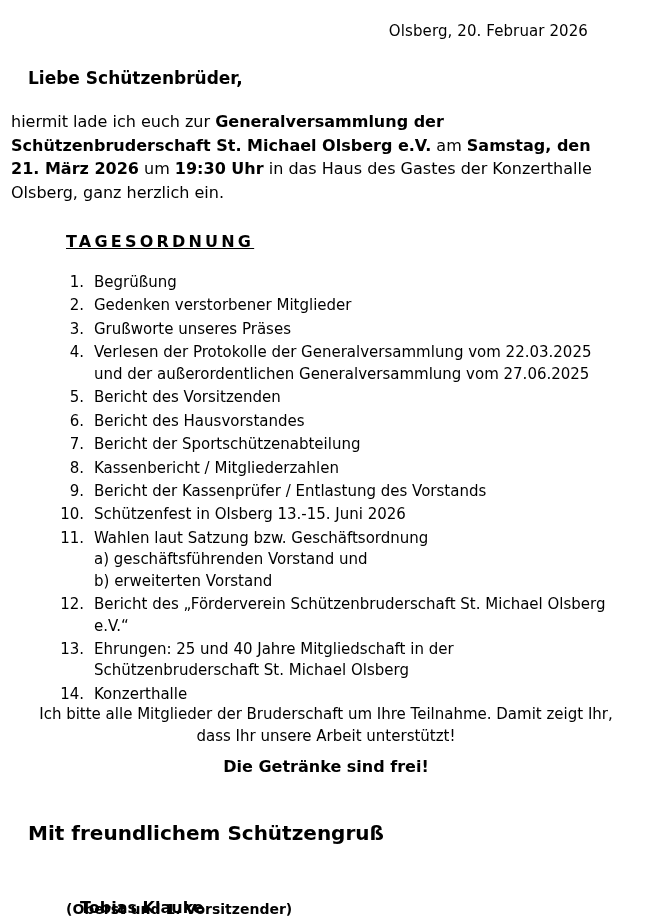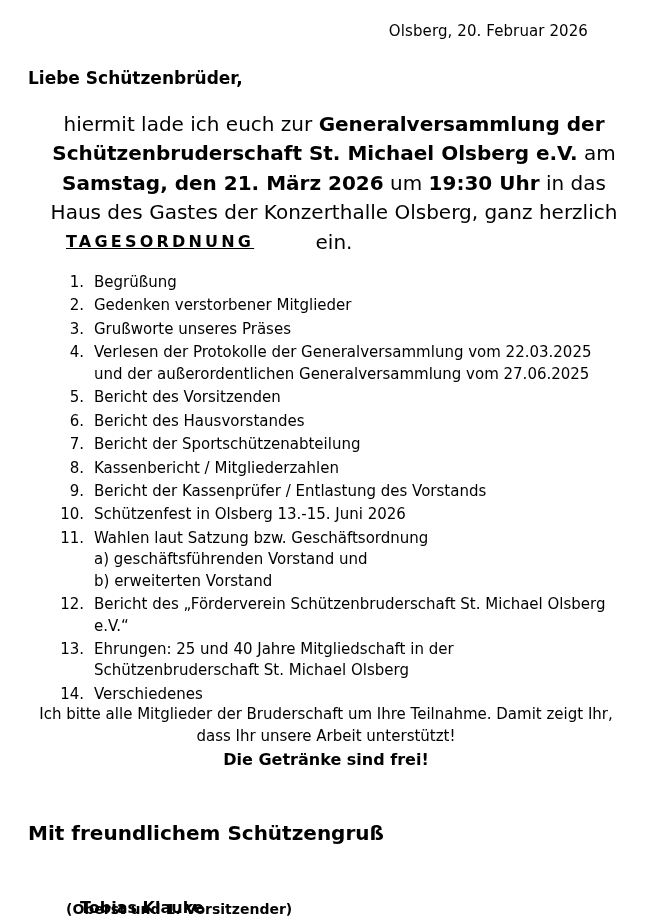--- a/index.html
+++ b/index.html
@@ -32,25 +32,24 @@
   .salutation {
     position: absolute;
     top: 68px;
     left: 28px;
     font-size: 17px;
     font-weight: bold;
   }
   .intro {
     position: absolute;
     top: 110px;
-    left: 36px;
+    left: 11px;
     width: 596px;
-    font-size: 20px;
+    font-size: 16px;
     line-height: 1.47;
-    text-align: center;
   }
   .intro .b {
     font-weight: bold;
   }
   .agenda-title {
     position: absolute;
     top: 232px;
     left: 66px;
     font-size: 16px;
     font-weight: bold;
@@ -88,21 +87,21 @@
     top: 703px;
     left: 28px;
     width: 596px;
     font-size: 15px;
     line-height: 1.47;
     text-align: center;
   }
   .free-drinks {
     font-weight: bold;
     display: block;
-    margin-top: 1px;
+    margin-top: 8px;
     font-size: 16px;
   }
   .regards {
     position: absolute;
     top: 821px;
     left: 28px;
     font-size: 20px;
     font-weight: bold;
     text-align: center;
   }
@@ -202,21 +201,21 @@
       <span class="agenda-text">Bericht des „Förderverein Schützenbruderschaft St. Michael Olsberg e.V.“</span>
     </div>
 
     <div class="agenda-item">
       <span class="agenda-num">13.</span>
       <span class="agenda-text">Ehrungen: 25 und 40 Jahre Mitgliedschaft in der Schützenbruderschaft St. Michael Olsberg</span>
     </div>
 
     <div class="agenda-item">
       <span class="agenda-num">14.</span>
-      <span class="agenda-text">Verschiedenes</span>
+      <span class="agenda-text">Konzerthalle</span>
     </div>
 
   </div>
 
   <div class="closing">
     <span>Ich bitte alle Mitglieder der Bruderschaft um Ihre Teilnahme. Damit zeigt Ihr, dass Ihr unsere Arbeit unterstützt!</span>
     <span class="free-drinks">Die Getränke sind frei!</span>
   </div>
 
   <div class="regards">Mit freundlichem Schützengruß</div>

